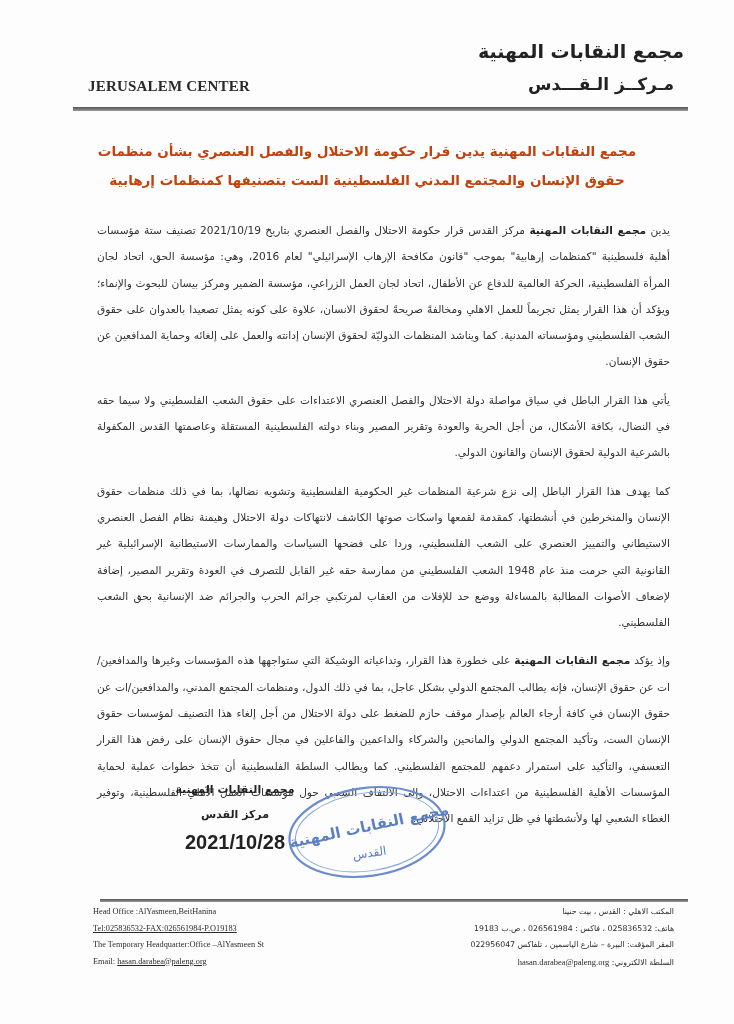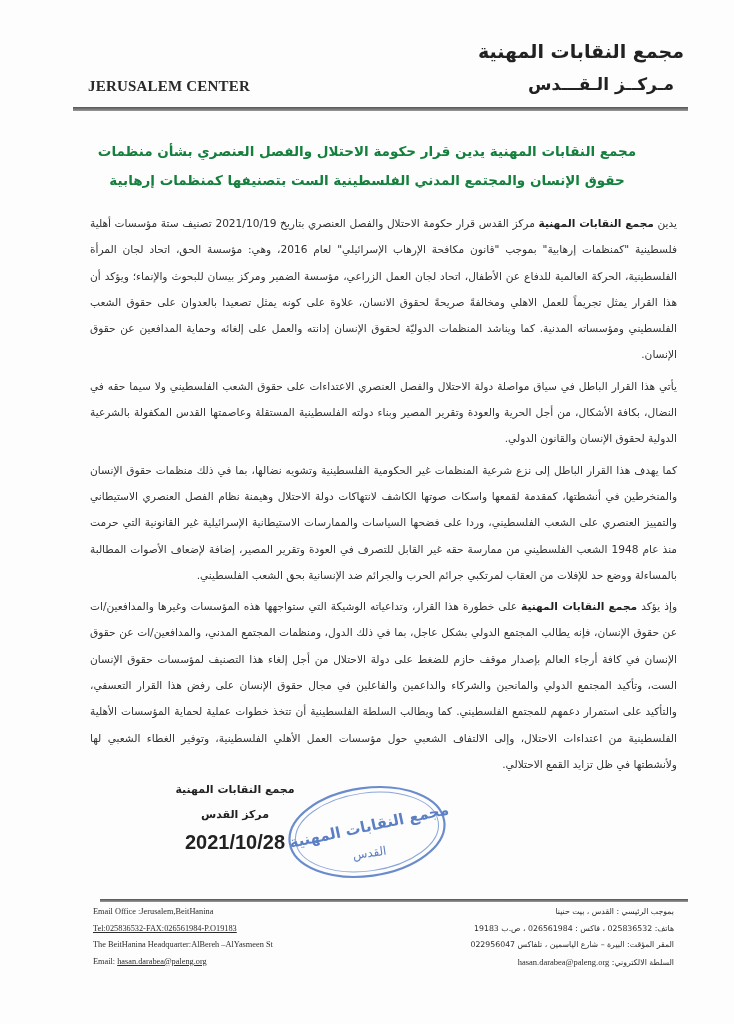--- a/index.html
+++ b/index.html
@@ -16,28 +16,28 @@
       position: absolute; right: 50px; font-family: "DejaVu Sans", sans-serif;
       font-weight: bold; color: #222; direction: rtl;
     }
     .rule {
       position: absolute; left: 73px; right: 46px; height: 4px;
       background: linear-gradient(#555, #777 50%, #999);
     }
     .title {
       position: absolute; left: 70px; right: 70px; top: 137px; text-align: center;
       direction: rtl; font-family: "DejaVu Sans", sans-serif; font-weight: bold;
-      font-size: 13.5px; line-height: 29px; color: #15803d;
+      font-size: 13.5px; line-height: 29px; color: #c2410c;
     }
     .body {
       position: absolute; left: 85px; right: 52px; top: 205px; direction: rtl;
       text-align: justify; font-family: "DejaVu Sans", sans-serif; font-size: 10.6px;
       line-height: 26.3px; color: #333;
     }
-    .body p { margin: 5px; }
+    .body p { margin: 12px; }
     .body b { font-weight: bold; color: #222; }
     .sig {
       position: absolute; left: 170px; width: 130px; text-align: center; direction: rtl;
       font-family: "DejaVu Sans", sans-serif; font-weight: bold; font-size: 11px; color: #222;
     }
     .stamp {
       position: absolute; left: 285px; top: 783px; width: 165px; height: 98px;
     }
     .foot {
       position: absolute; font-size: 8.3px; line-height: 16.5px; color: #2b2b2b;
@@ -75,26 +75,26 @@
   <svg class="stamp" viewBox="0 0 165 98">
     <ellipse cx="82" cy="49" rx="78" ry="44" fill="none" stroke="#6a8ccc" stroke-width="2.2" transform="rotate(-8 82 49)"></ellipse>
     <ellipse cx="82" cy="49" rx="72" ry="39" fill="none" stroke="#8aa6d8" stroke-width="1" transform="rotate(-8 82 49)"></ellipse>
     <text x="85" y="48" text-anchor="middle" font-family="DejaVu Sans, sans-serif" font-size="15" font-weight="bold" fill="#5b7fc4" transform="rotate(-12 85 48)" direction="rtl">مجمع النقابات المهنية</text>
     <text x="85" y="74" text-anchor="middle" font-family="DejaVu Sans, sans-serif" font-size="12" fill="#5b7fc4" transform="rotate(-8 85 74)" direction="rtl">القدس</text>
   </svg>
 
   <div class="rule" style="top:899px; left:100px; right:46px; height:3px;"></div>
 
   <div class="foot foot-en">
-    <div>Email Office :Jerusalem,BeitHanina</div>
+    <div>Head Office :AlYasmeen,BeitHanina</div>
     <div class="u">Tel:025836532-FAX:026561984-P.O19183</div>
-    <div>The BeitHanina Headquarter:AlBereh –AlYasmeen St</div>
+    <div>The Temporary Headquarter:Office –AlYasmeen St</div>
     <div><span>Email: </span><span class="u">hasan.darabea@paleng.org</span></div>
   </div>
 
   <div class="foot foot-ar">
-    <div>بموجب الرئيسي : القدس ، بيت حنينا</div>
+    <div>المكتب الاهلي : القدس ، بيت حنينا</div>
     <div>هاتف: 025836532 ، فاكس : 026561984 ، ص.ب 19183</div>
     <div>المقر المؤقت: البيرة – شارع الياسمين ، تلفاكس 022956047</div>
     <div><span>السلطة الالكتروني: </span><span style="font-family:'Liberation Serif', serif; font-size:8.5px;">hasan.darabea@paleng.org</span></div>
   </div>
 
 </div>
 
 </body></html>

